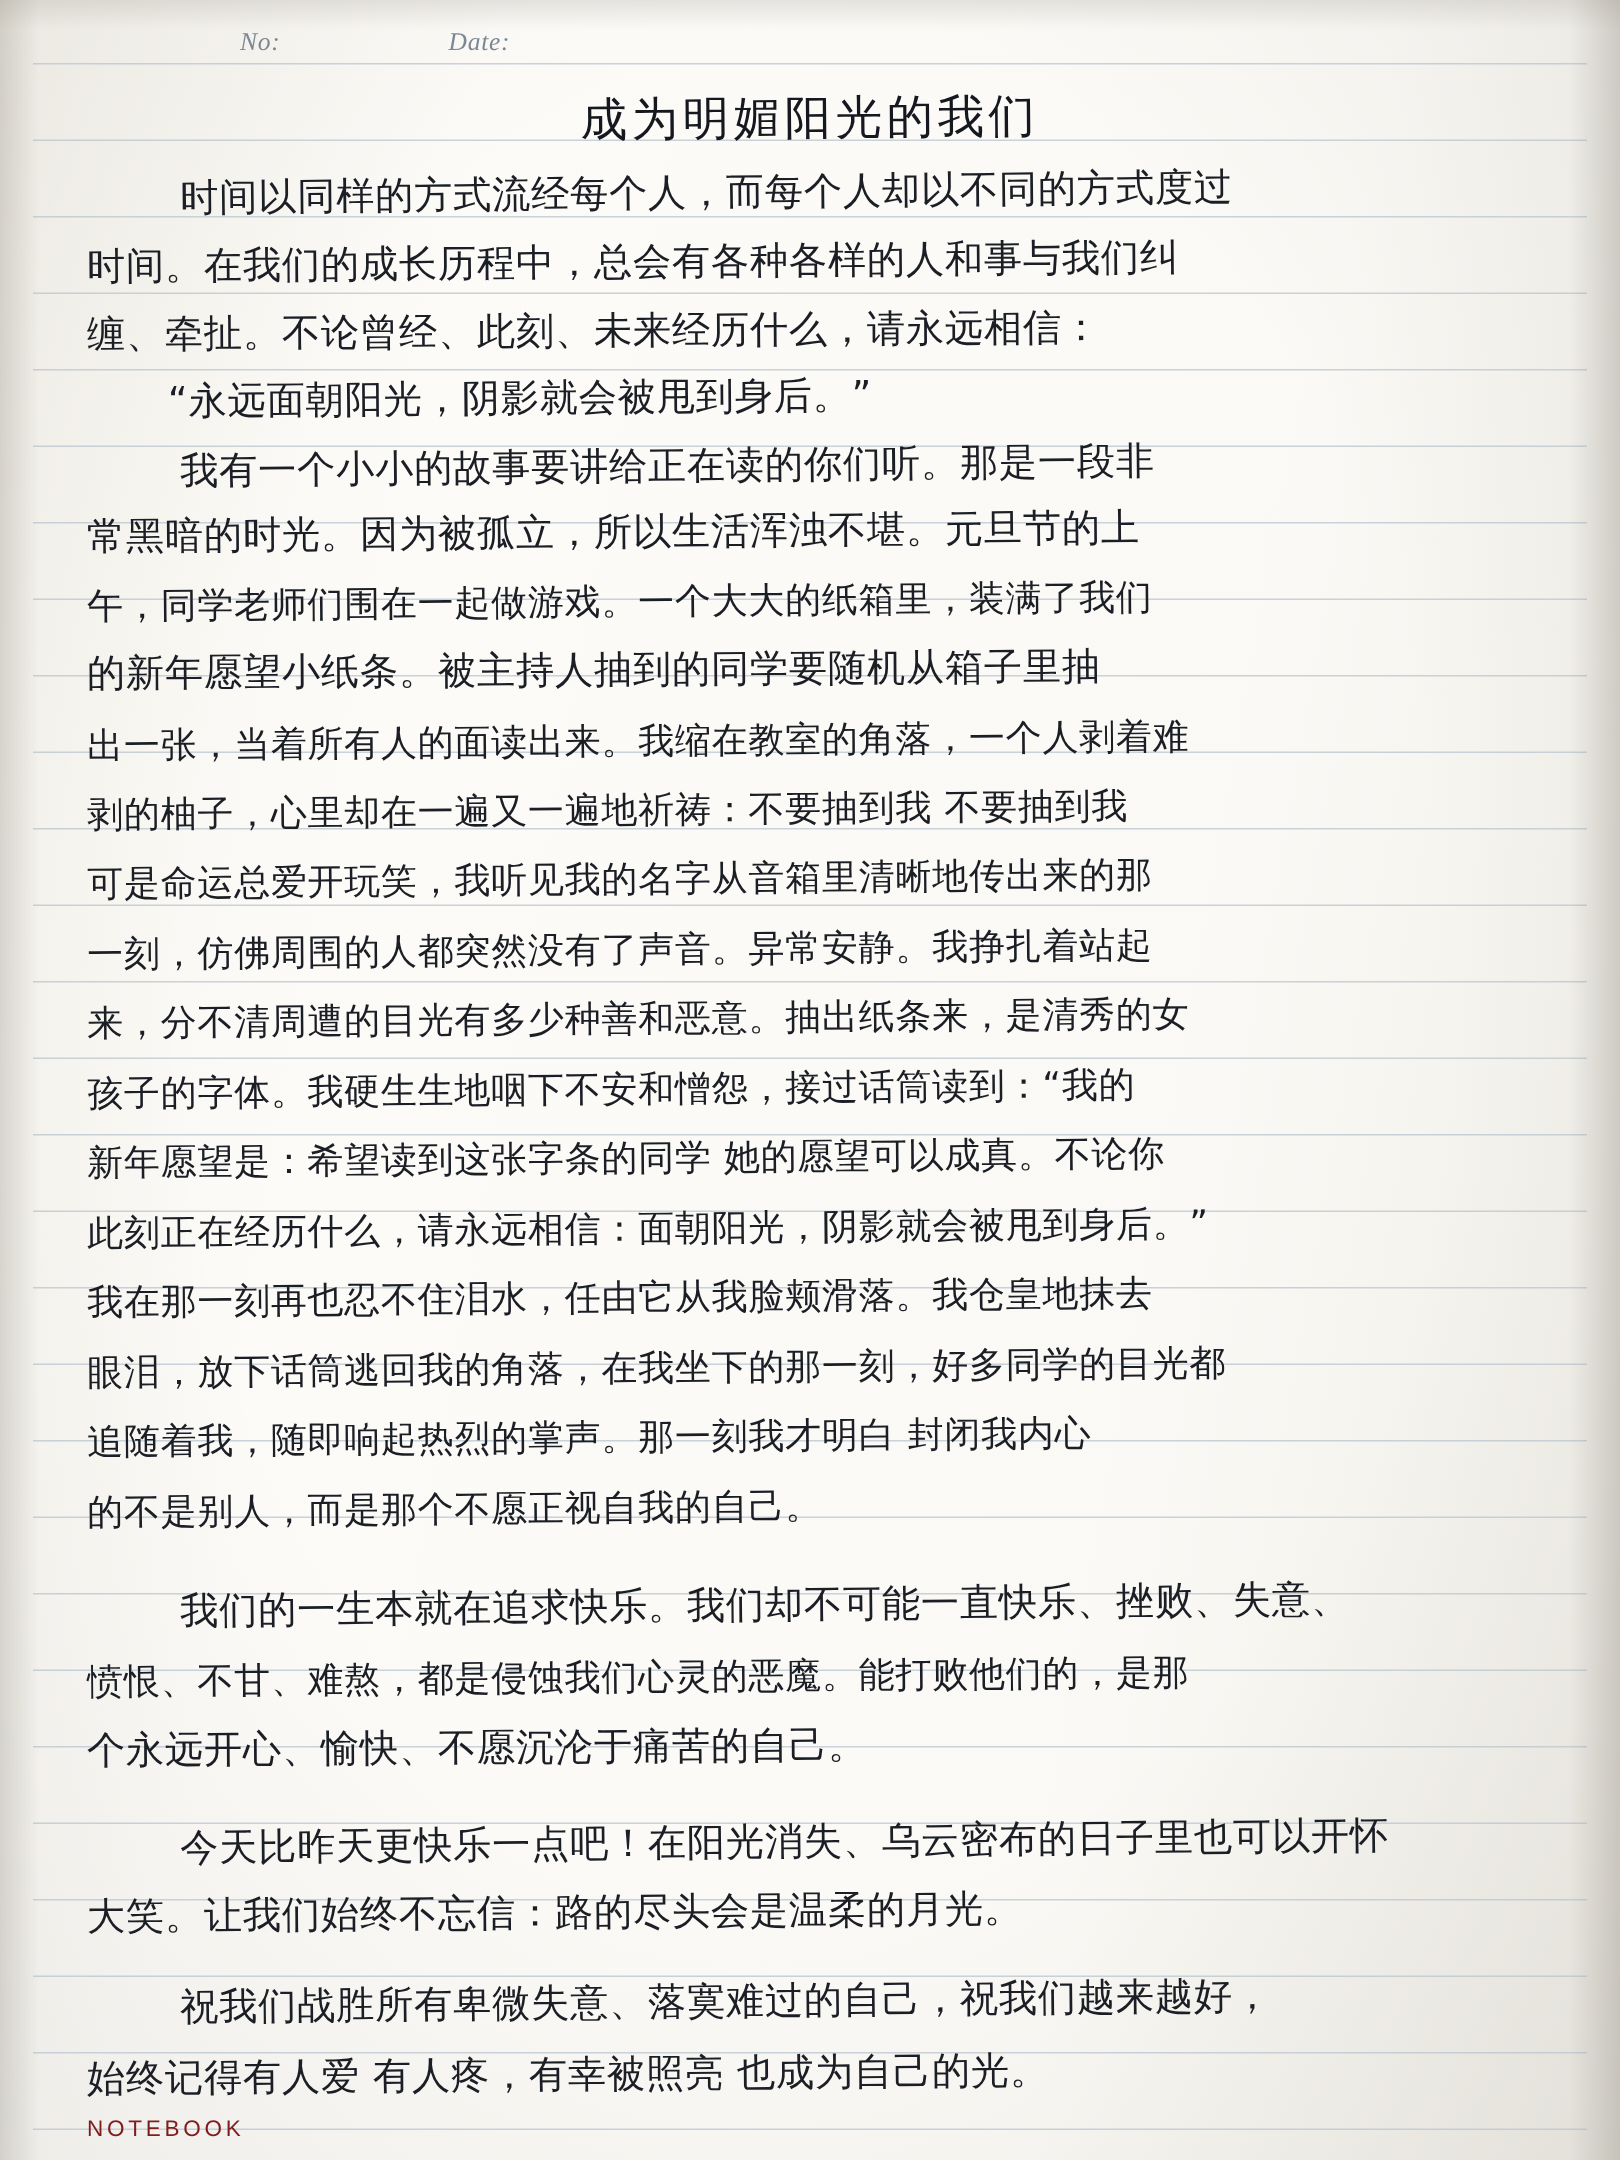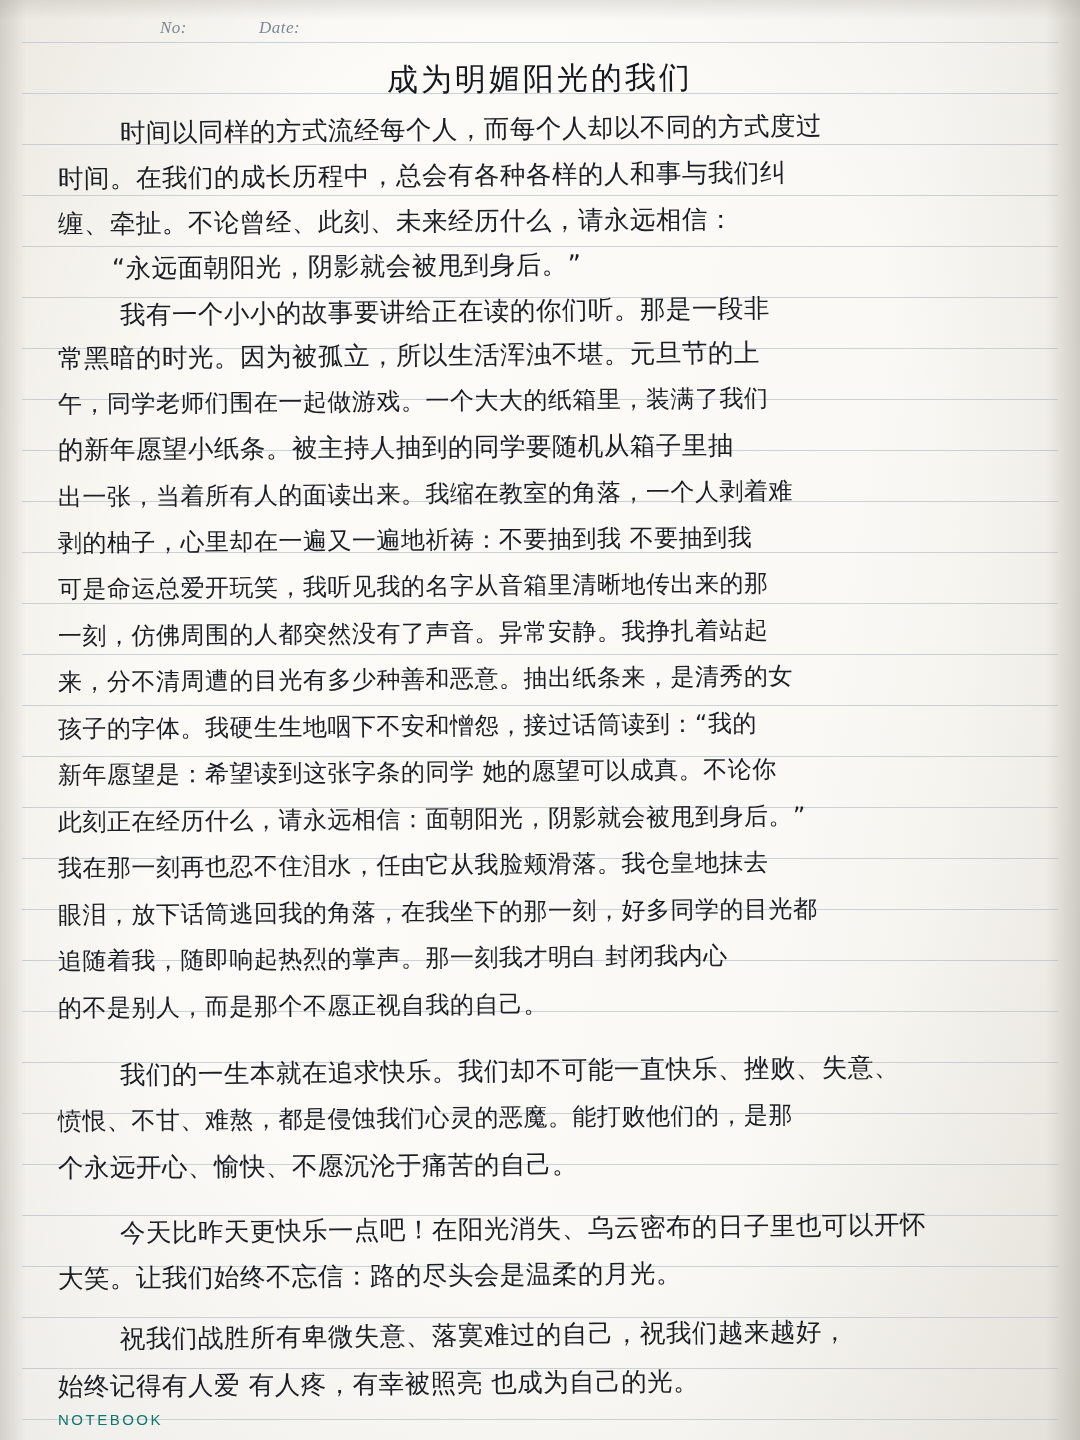--- a/index.html
+++ b/index.html
@@ -41,35 +41,35 @@
     height: 1px;
     background: #b9c4cf;
     opacity: .75;
   }
   
   .header-row {
     position: absolute;
     top: 18px;
     left: 160px;
     display: flex;
-    gap: 72px;
+    gap: 112px;
     font-family: "Liberation Serif", serif;
     font-style: italic;
     font-size: 17px;
     color: #7d8894;
     letter-spacing: .5px;
   }
   .footer-brand {
     position: absolute;
     left: 58px;
     bottom: 12px;
     font-family: "Liberation Sans", sans-serif;
     font-size: 15px;
     letter-spacing: 2.5px;
-    color: #0f766e;
+    color: #7f1d1d;
   }
   
   .hand {
     position: absolute;
     left: 0;
     right: 0;
     top: 0;
     color: #1c1f26;
     font-family: "DejaVu Sans", sans-serif;
   }

